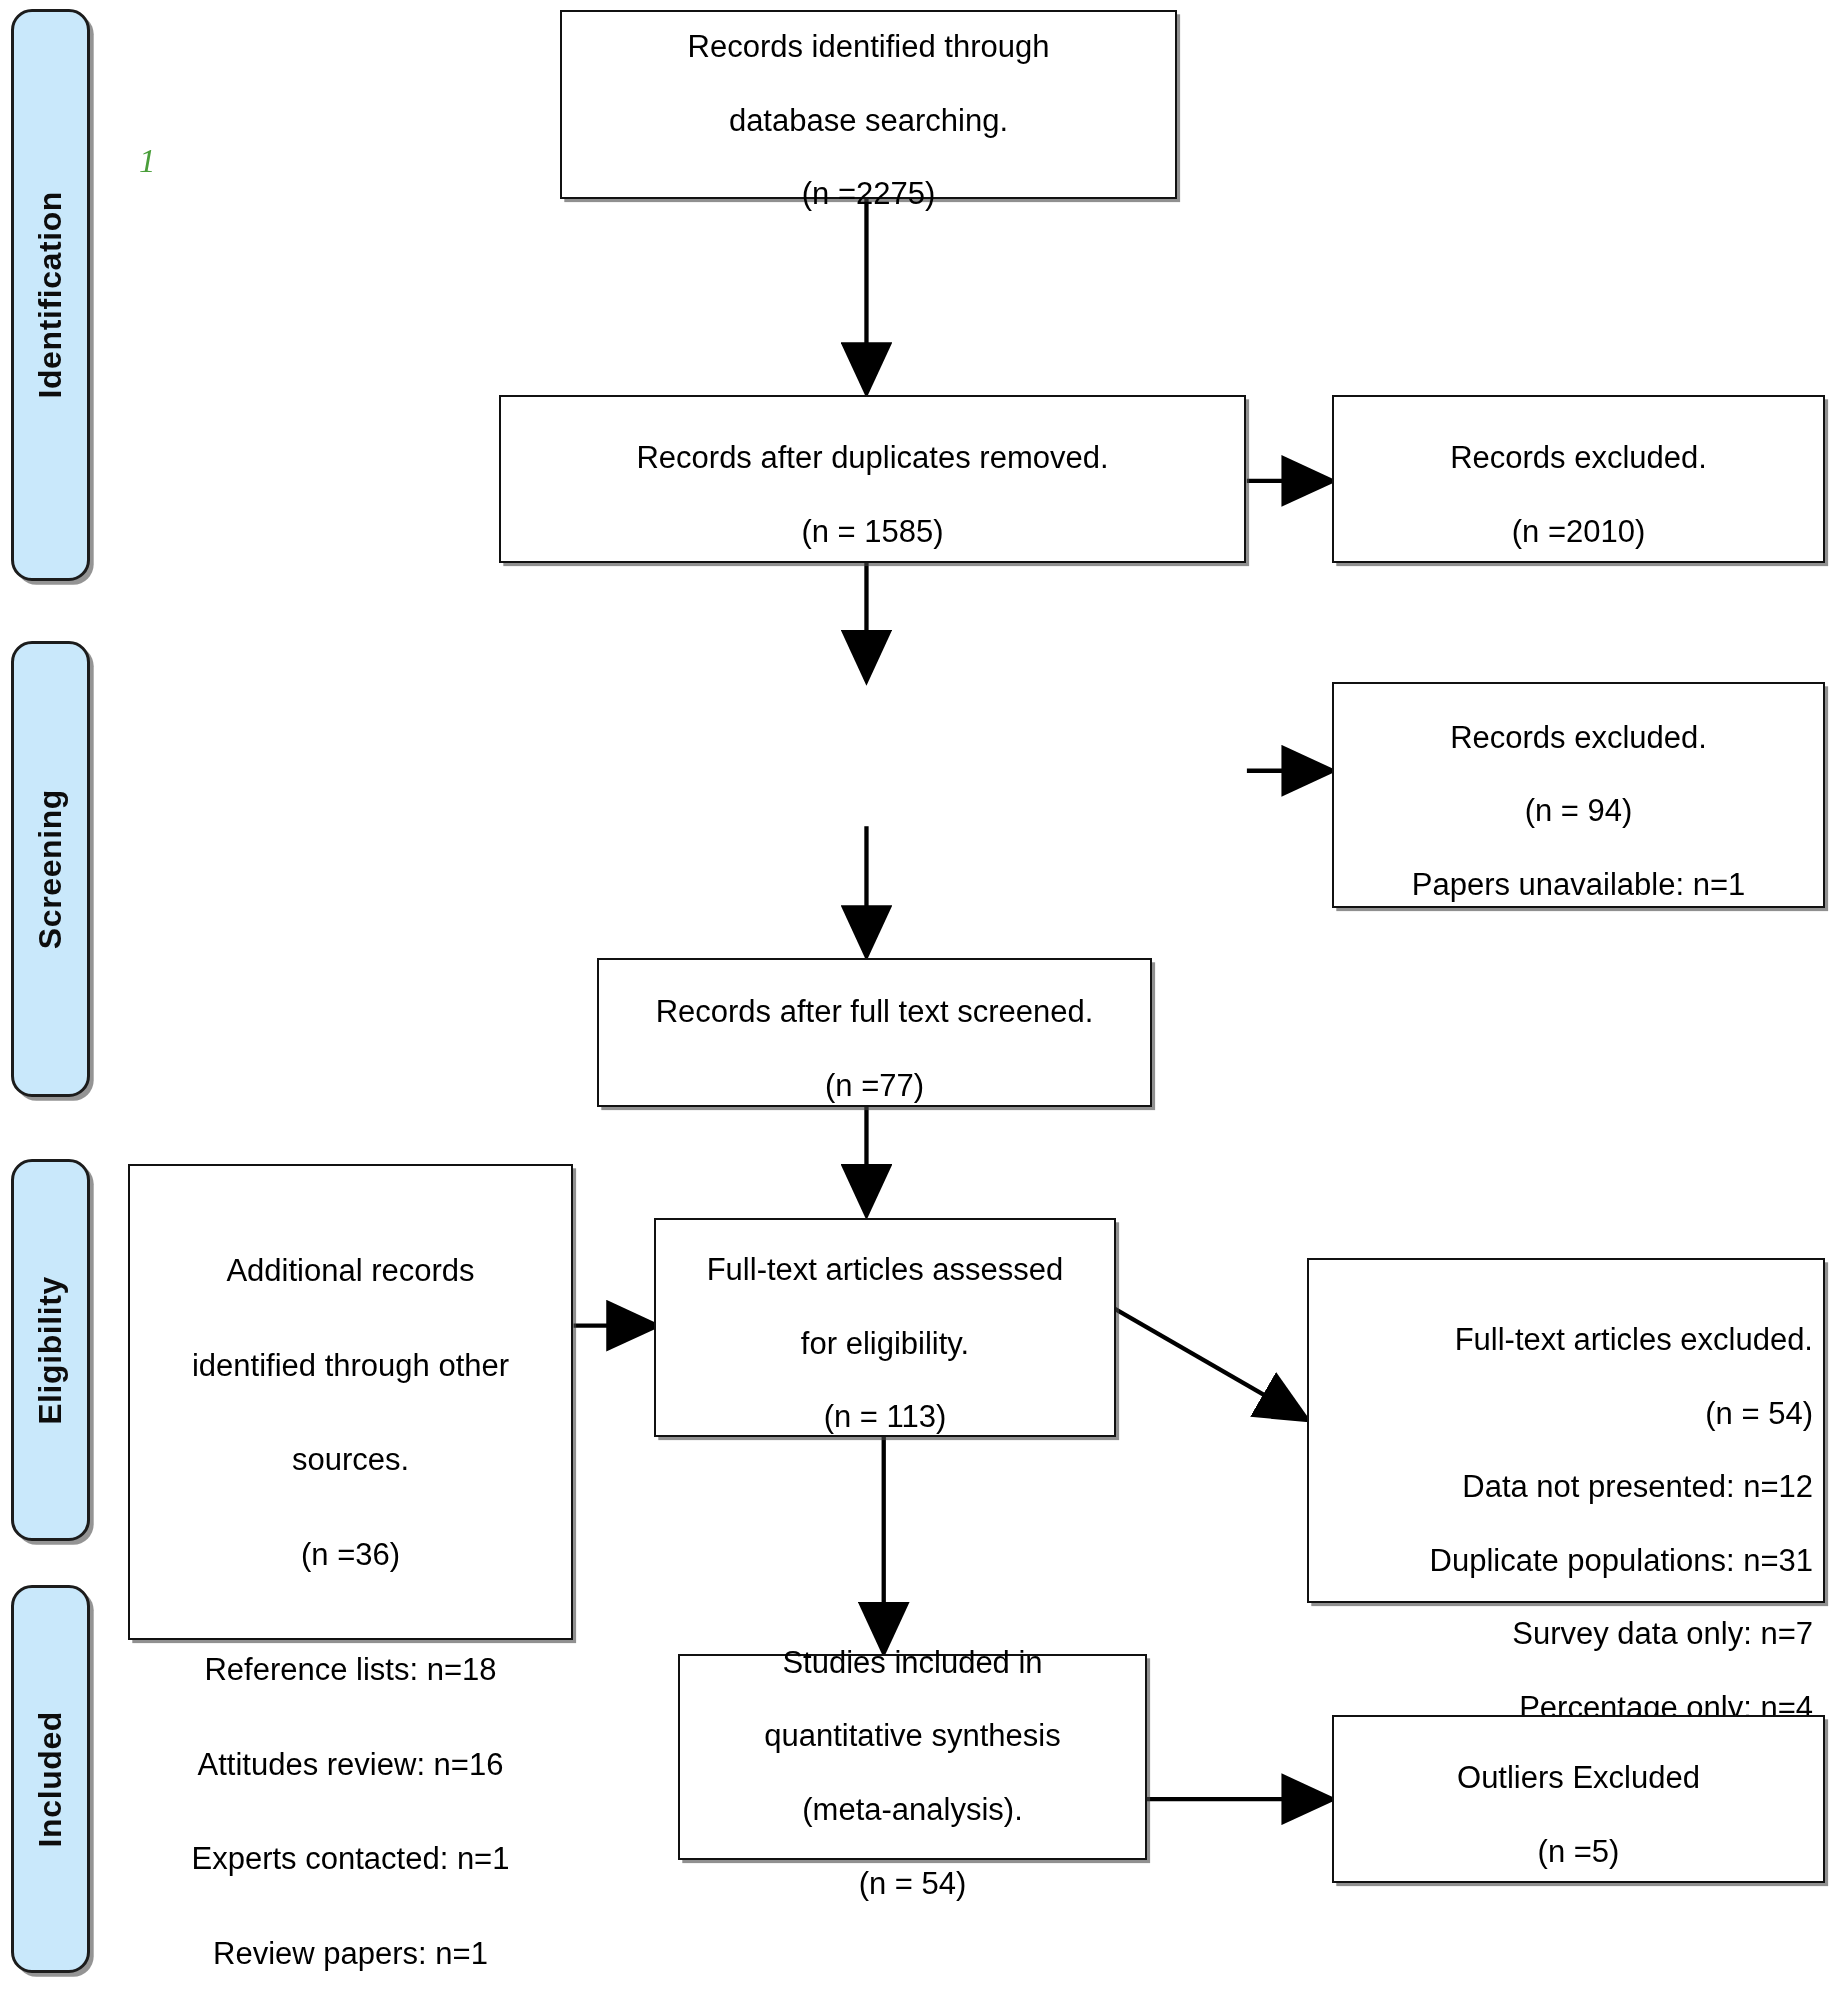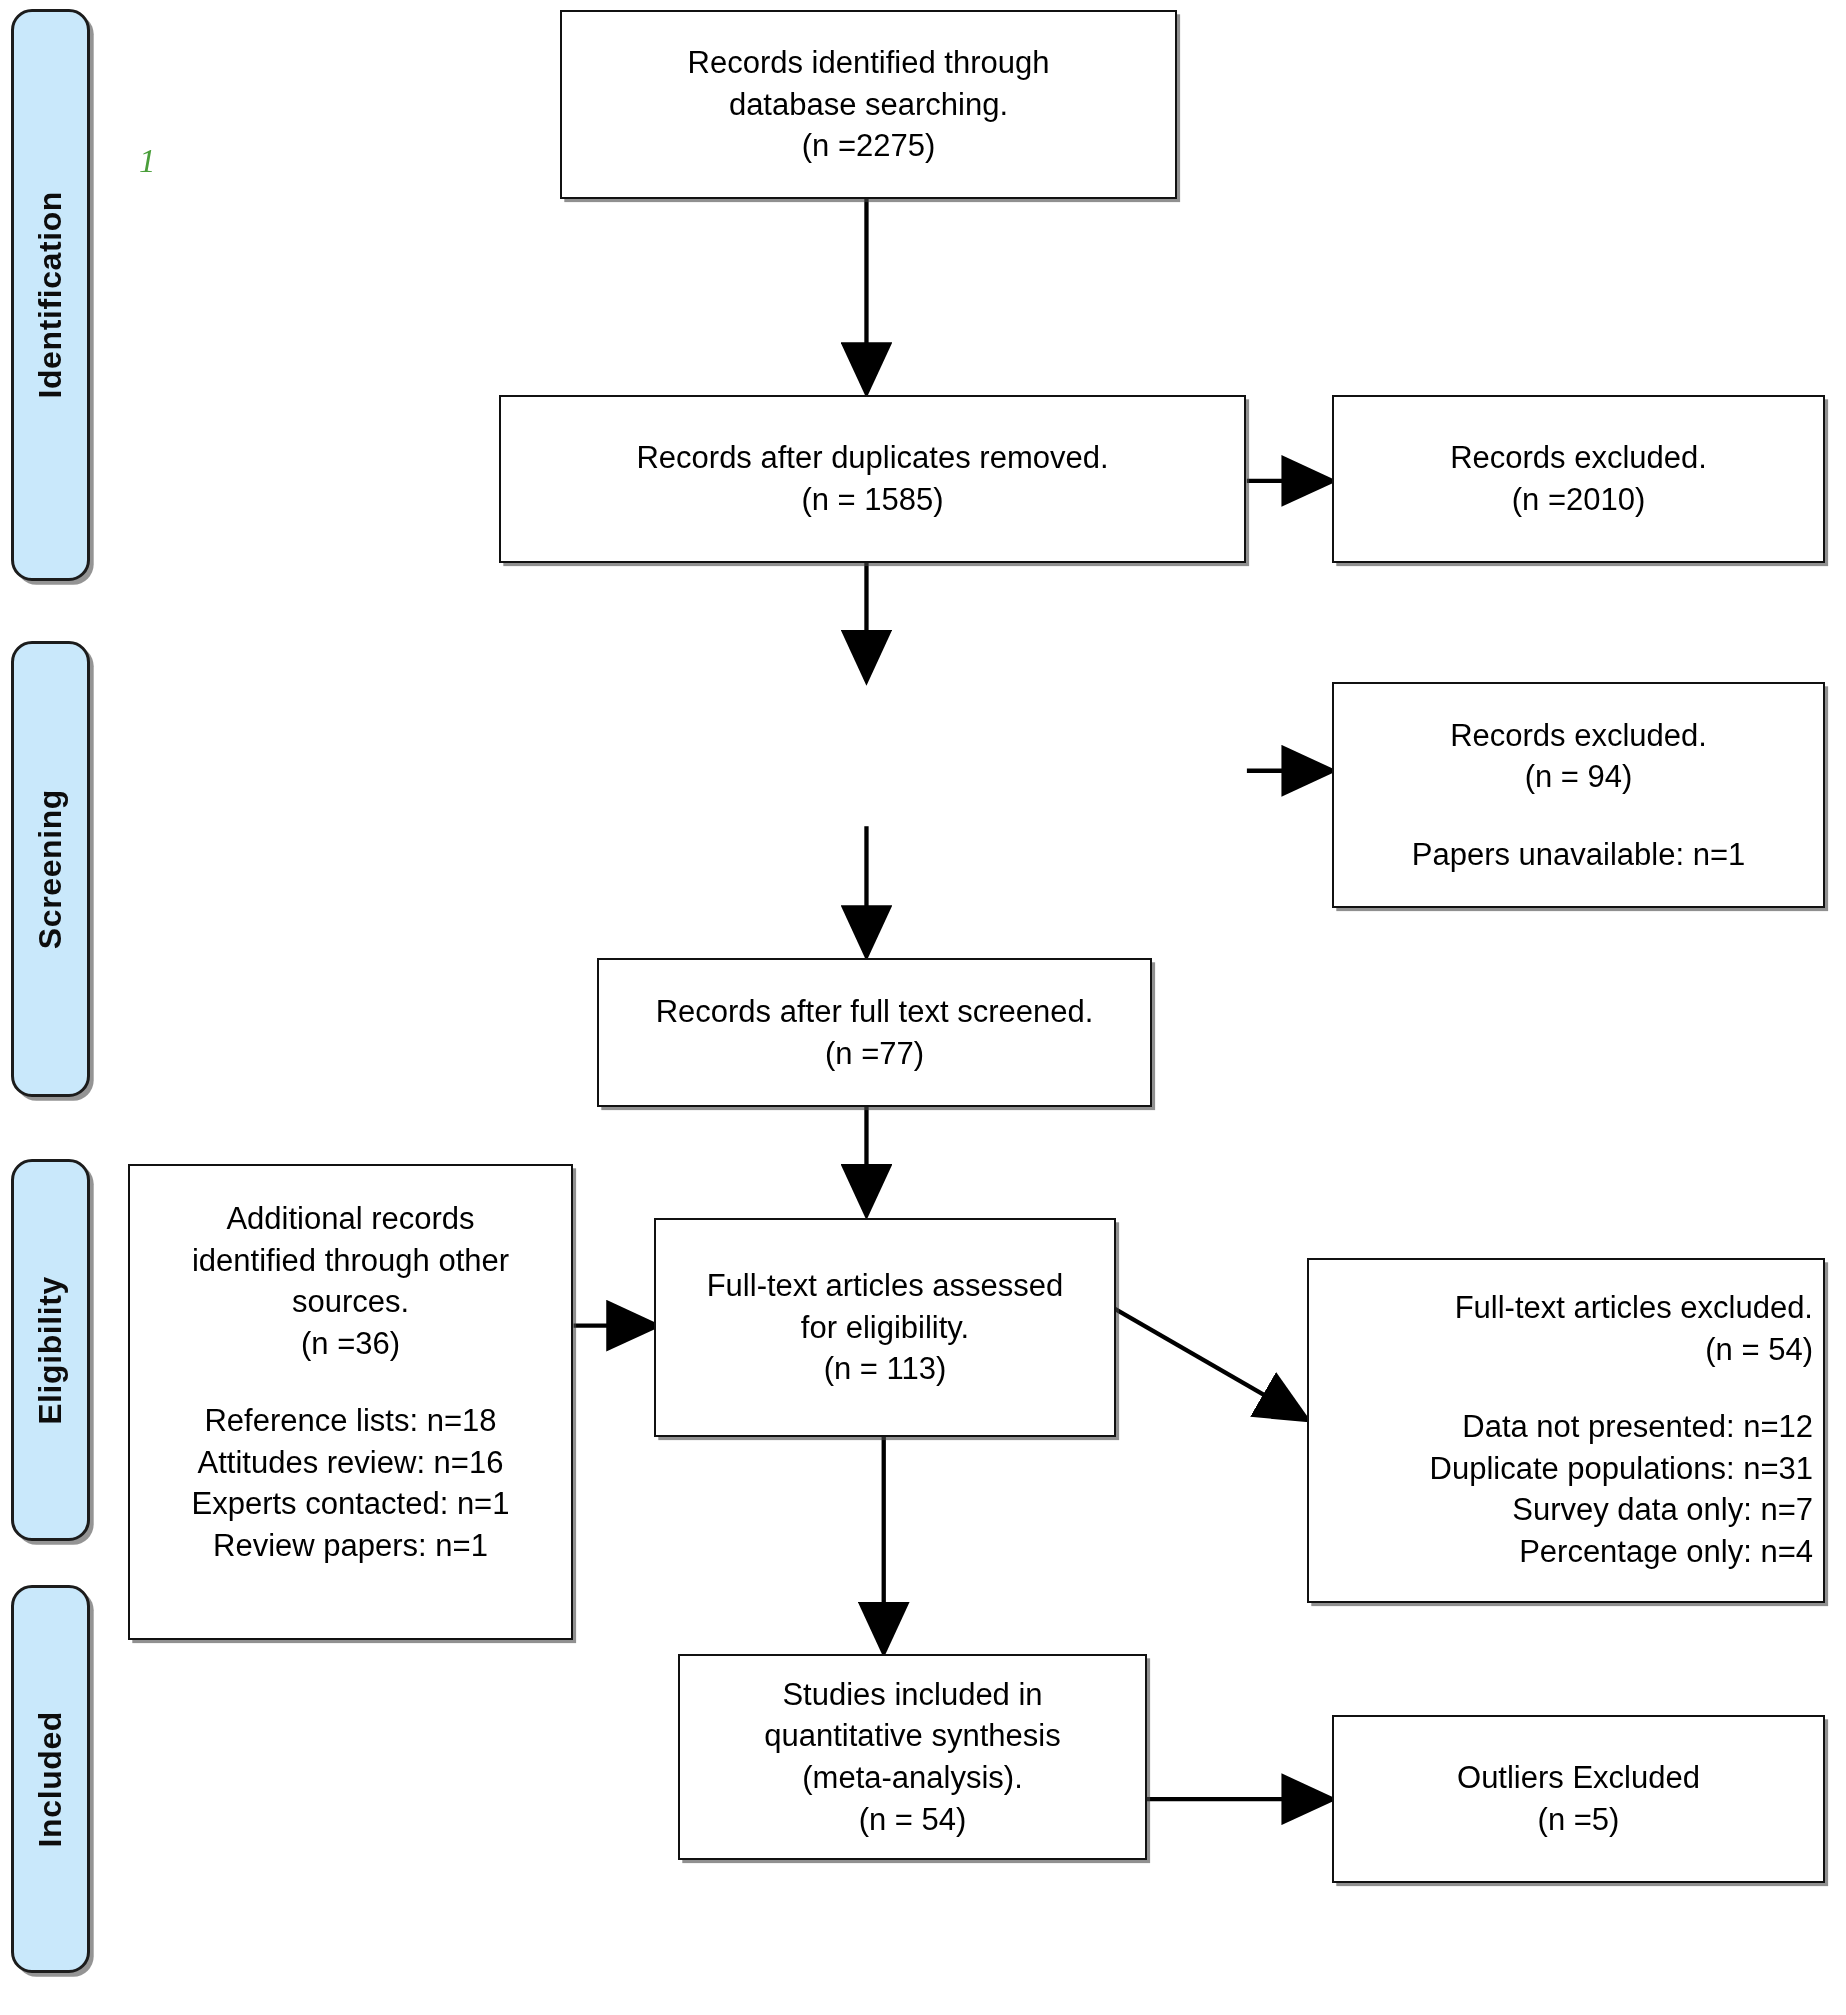--- a/index.html
+++ b/index.html
@@ -48,21 +48,21 @@
     display: flex;
     flex-direction: column;
     align-items: center;
     justify-content: center;
     text-align: center;
     color: #000000;
     font-size: 31px;
     line-height: 1.34;
     padding: 6.2px 10px;
   }
-  .box .line { display: block; white-space: nowrap; }
+  .box .line { display: block; white-space: nowrap; margin-top: 32px; }
   .box .gap { display: block; height: 36px; }
   
   #wires {
     position: absolute;
     left: 0; top: 0;
     width: 1847px;
     height: 2015px;
     pointer-events: none;
   }
   
@@ -148,21 +148,21 @@
     <span class="line">(n = 94)</span>
     <span class="gap"></span>
     <span class="line">Papers unavailable: n=1</span>
   </div>
 
   <div class="box" style="left:597px; top:958px; width:555px; height:149px;align-items:center;">
     <span class="line">Records after full text screened.</span>
     <span class="line">(n =77)</span>
   </div>
 
-  <div class="box" style="left:128px; top:1164px; width:445px; height:476px; justify-content:flex-start; padding-top:32px;">
+  <div class="box" style="left:128px; top:1164px; width:445px; height:476px; justify-content:flex-start; padding-top:52px;gap:21px;">
     <span class="line">Additional records</span>
     <span class="line">identified through other</span>
     <span class="line">sources.</span>
     <span class="line">(n =36)</span>
     <span class="gap"></span>
     <span class="line">Reference lists: n=18</span>
     <span class="line">Attitudes review: n=16</span>
     <span class="line">Experts contacted: n=1</span>
     <span class="line">Review papers: n=1</span>
   </div>

